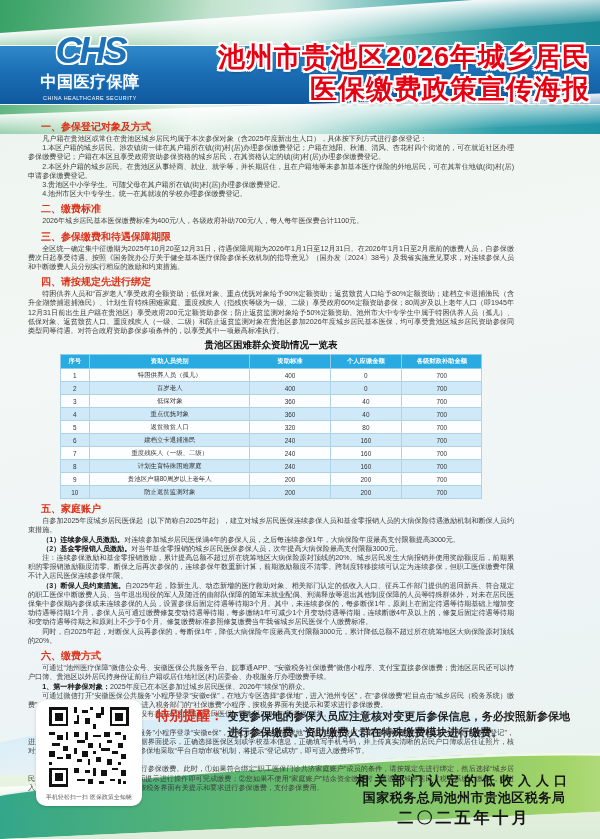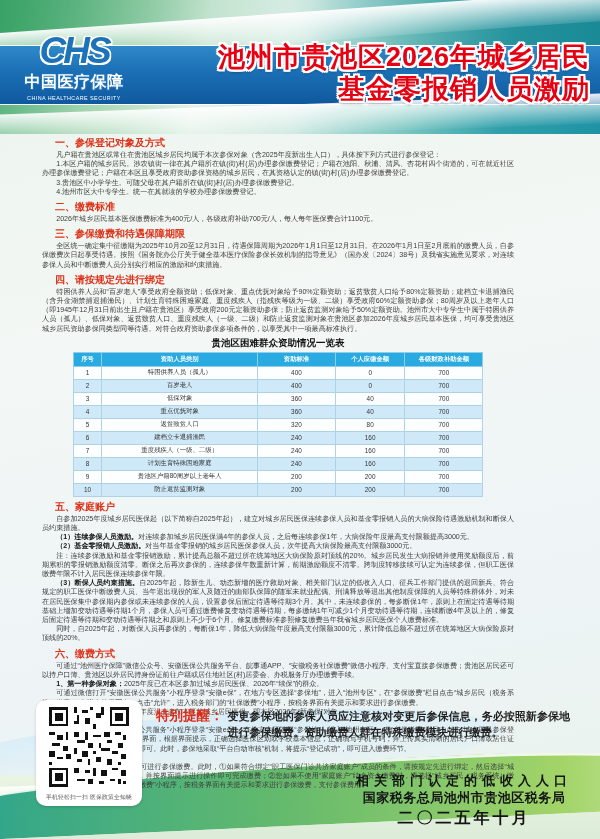--- a/index.html
+++ b/index.html
@@ -15,32 +15,32 @@
   .hdr-teal{position:absolute;top:-55px;right:-130px;width:430px;height:130px;
     background:linear-gradient(90deg,rgba(23,150,160,0),#17858f);transform:rotate(-12deg);}
   .hdr-sweep1{position:absolute;top:10px;left:-60px;width:780px;height:30px;
     background:linear-gradient(180deg,rgba(255,255,255,.95),rgba(255,255,255,.15));transform:rotate(-4deg);}
   .hdr-sweep2{position:absolute;top:103px;left:-60px;width:780px;height:30px;
     background:linear-gradient(180deg,rgba(255,255,255,.9),rgba(255,255,255,.05));transform:rotate(-2deg);}
   .hdr-band{position:absolute;top:46px;left:0;width:600px;height:58px;
     background:linear-gradient(180deg,#2f89c9 0%,#1b6fb5 45%,#10589e 100%);
     box-shadow:0 -1px 0 rgba(255,255,255,.9),0 1px 0 rgba(255,255,255,.9);}
   
-  .logo{position:absolute;top:32px;left:12px;width:124px;text-align:center;z-index:3;}
+  .logo{position:absolute;top:32px;left:28px;width:124px;text-align:center;z-index:3;}
   .logo-chs{font-size:37px;font-weight:bold;font-style:italic;color:#1e72b8;letter-spacing:-3px;line-height:38px;
     text-shadow:-1.5px -1.5px 0 #fff,1.5px -1.5px 0 #fff,-1.5px 1.5px 0 #fff,1.5px 1.5px 0 #fff,0 -1.5px 0 #fff,0 1.5px 0 #fff,-1.5px 0 0 #fff,1.5px 0 0 #fff;}
   .logo-cn{font-size:16px;font-weight:bold;color:#fff;letter-spacing:.5px;margin-top:2px;
     text-shadow:-1px -1px 0 #1e72b8,1px -1px 0 #1e72b8,-1px 1px 0 #1e72b8,1px 1px 0 #1e72b8,0 -1px 0 #1e72b8,0 1px 0 #1e72b8,-1px 0 0 #1e72b8,1px 0 0 #1e72b8;}
   .logo-en{font-size:5.4px;color:#f4faff;letter-spacing:.45px;margin-top:2px;text-shadow:0 0 1px #1e72b8;}
   
   .title{position:absolute;top:42px;left:142px;width:448px;text-align:right;z-index:3;
     color:#e60012;font-weight:bold;font-size:27px;line-height:31.5px;letter-spacing:1px;
     text-shadow:-2px -2px 0 #fff,2px -2px 0 #fff,-2px 2px 0 #fff,2px 2px 0 #fff,0 -2px 0 #fff,0 2px 0 #fff,-2px 0 0 #fff,2px 0 0 #fff,0 3px 3px rgba(0,0,0,.3);}
   
-  .content{position:absolute;top:133px;left:0;width:548px;padding:0 34px 0 42px;box-sizing:border-box;z-index:2;}
+  .content{position:absolute;top:117px;left:0;width:548px;padding:0 34px 0 28px;box-sizing:border-box;z-index:2;}
   .sec{color:#dd3118;font-size:10px;font-weight:bold;margin:3px 0 1px 13px;}
   .para{margin:0;font-size:7.1px;line-height:9.2px;color:#3c3c3c;text-indent:2em;text-align:justify;}
   .bp{font-weight:bold;color:#151515;}
   .tbl-title{text-align:center;font-weight:bold;font-size:9.5px;color:#111;margin:3px 0 2px;}
   table.assist{width:87%;margin:0 auto 2px;border-collapse:collapse;font-size:6.4px;color:#333;
     text-align:center;table-layout:fixed;background:#fff;}
   table.assist th{background:#29abe2;color:#fff;font-weight:bold;padding:2px 0;border:0.5px solid #8fcdec;font-size:6.3px;}
   table.assist td{padding:1.5px 0;border:0.5px solid #aed3e8;background:#fdfeff;}
   table.assist tr.even td{background:#cfe9f8;}
   
@@ -80,33 +80,34 @@
   </div>
 
   <div class="logo">
     <div class="logo-chs">CHS</div>
     <div class="logo-cn">中国医疗保障</div>
     <div class="logo-en">CHINA HEALTHCARE SECURITY</div>
   </div>
 
   <div class="title">
     <div>池州市贵池区2026年城乡居民</div>
-    <div>基金零报销人员激励</div>
+    <div>医保缴费政策宣传海报</div>
   </div>
 
   <div class="wave-sky"></div>
   <div class="wave-pale"></div>
   <div class="wave-hi"></div>
   <div class="wave-main"></div>
 
   <div class="content">
 
     <h3 class="sec">一、参保登记对象及方式</h3>
     <p class="para"><span>凡户籍在贵池区或常住在贵池区城乡居民均属于本次参保对象（含2025年度新出生人口），具体按下列方式进行参保登记：</span></p>
     <p class="para"><span>1.本区户籍的城乡居民。涉农镇街一律在其户籍所在镇(街)村(居)办理参保缴费登记；户籍在池阳、秋浦、清风、杏花村四个街道的，可在就近社区办理参保缴费登记；户籍在本区且享受政府资助参保资格的城乡居民，在其资格认定的镇(街)村(居)办理参保缴费登记。</span></p>
+    <p class="para"><span>2.本区外户籍的城乡居民。在贵池区从事经商、就业、就学等，并长期居住，且在户籍地等未参加基本医疗保险的外地居民，可在其常住地镇(街)村(居)申请参保缴费登记。</span></p>
     <p class="para"><span>3.贵池区中小学学生。可随父母在其户籍所在镇(街)村(居)办理参保缴费登记。</span></p>
     <p class="para"><span>4.池州市区大中专学生。统一在其就读的学校办理参保缴费登记。</span></p>
 
     <h3 class="sec">二、缴费标准</h3>
     <p class="para"><span>2026年城乡居民基本医保缴费标准为400元/人，各级政府补助700元/人，每人每年医保费合计1100元。</span></p>
 
     <h3 class="sec">三、参保缴费和待遇保障期限</h3>
     <p class="para"><span>全区统一确定集中征缴期为2025年10月20至12月31日，待遇保障周期为2026年1月1日至12月31日。在2026年1月1日至2月底前的缴费人员，自参保缴费次日起享受待遇。按照《国务院办公厅关于健全基本医疗保险参保长效机制的指导意见》（国办发〔2024〕38号）及我省实施意见要求，对连续参保人员和中断缴费人员分别实行相应的激励和约束措施。</span></p>
 
     <h3 class="sec">四、请按规定先进行绑定</h3>

